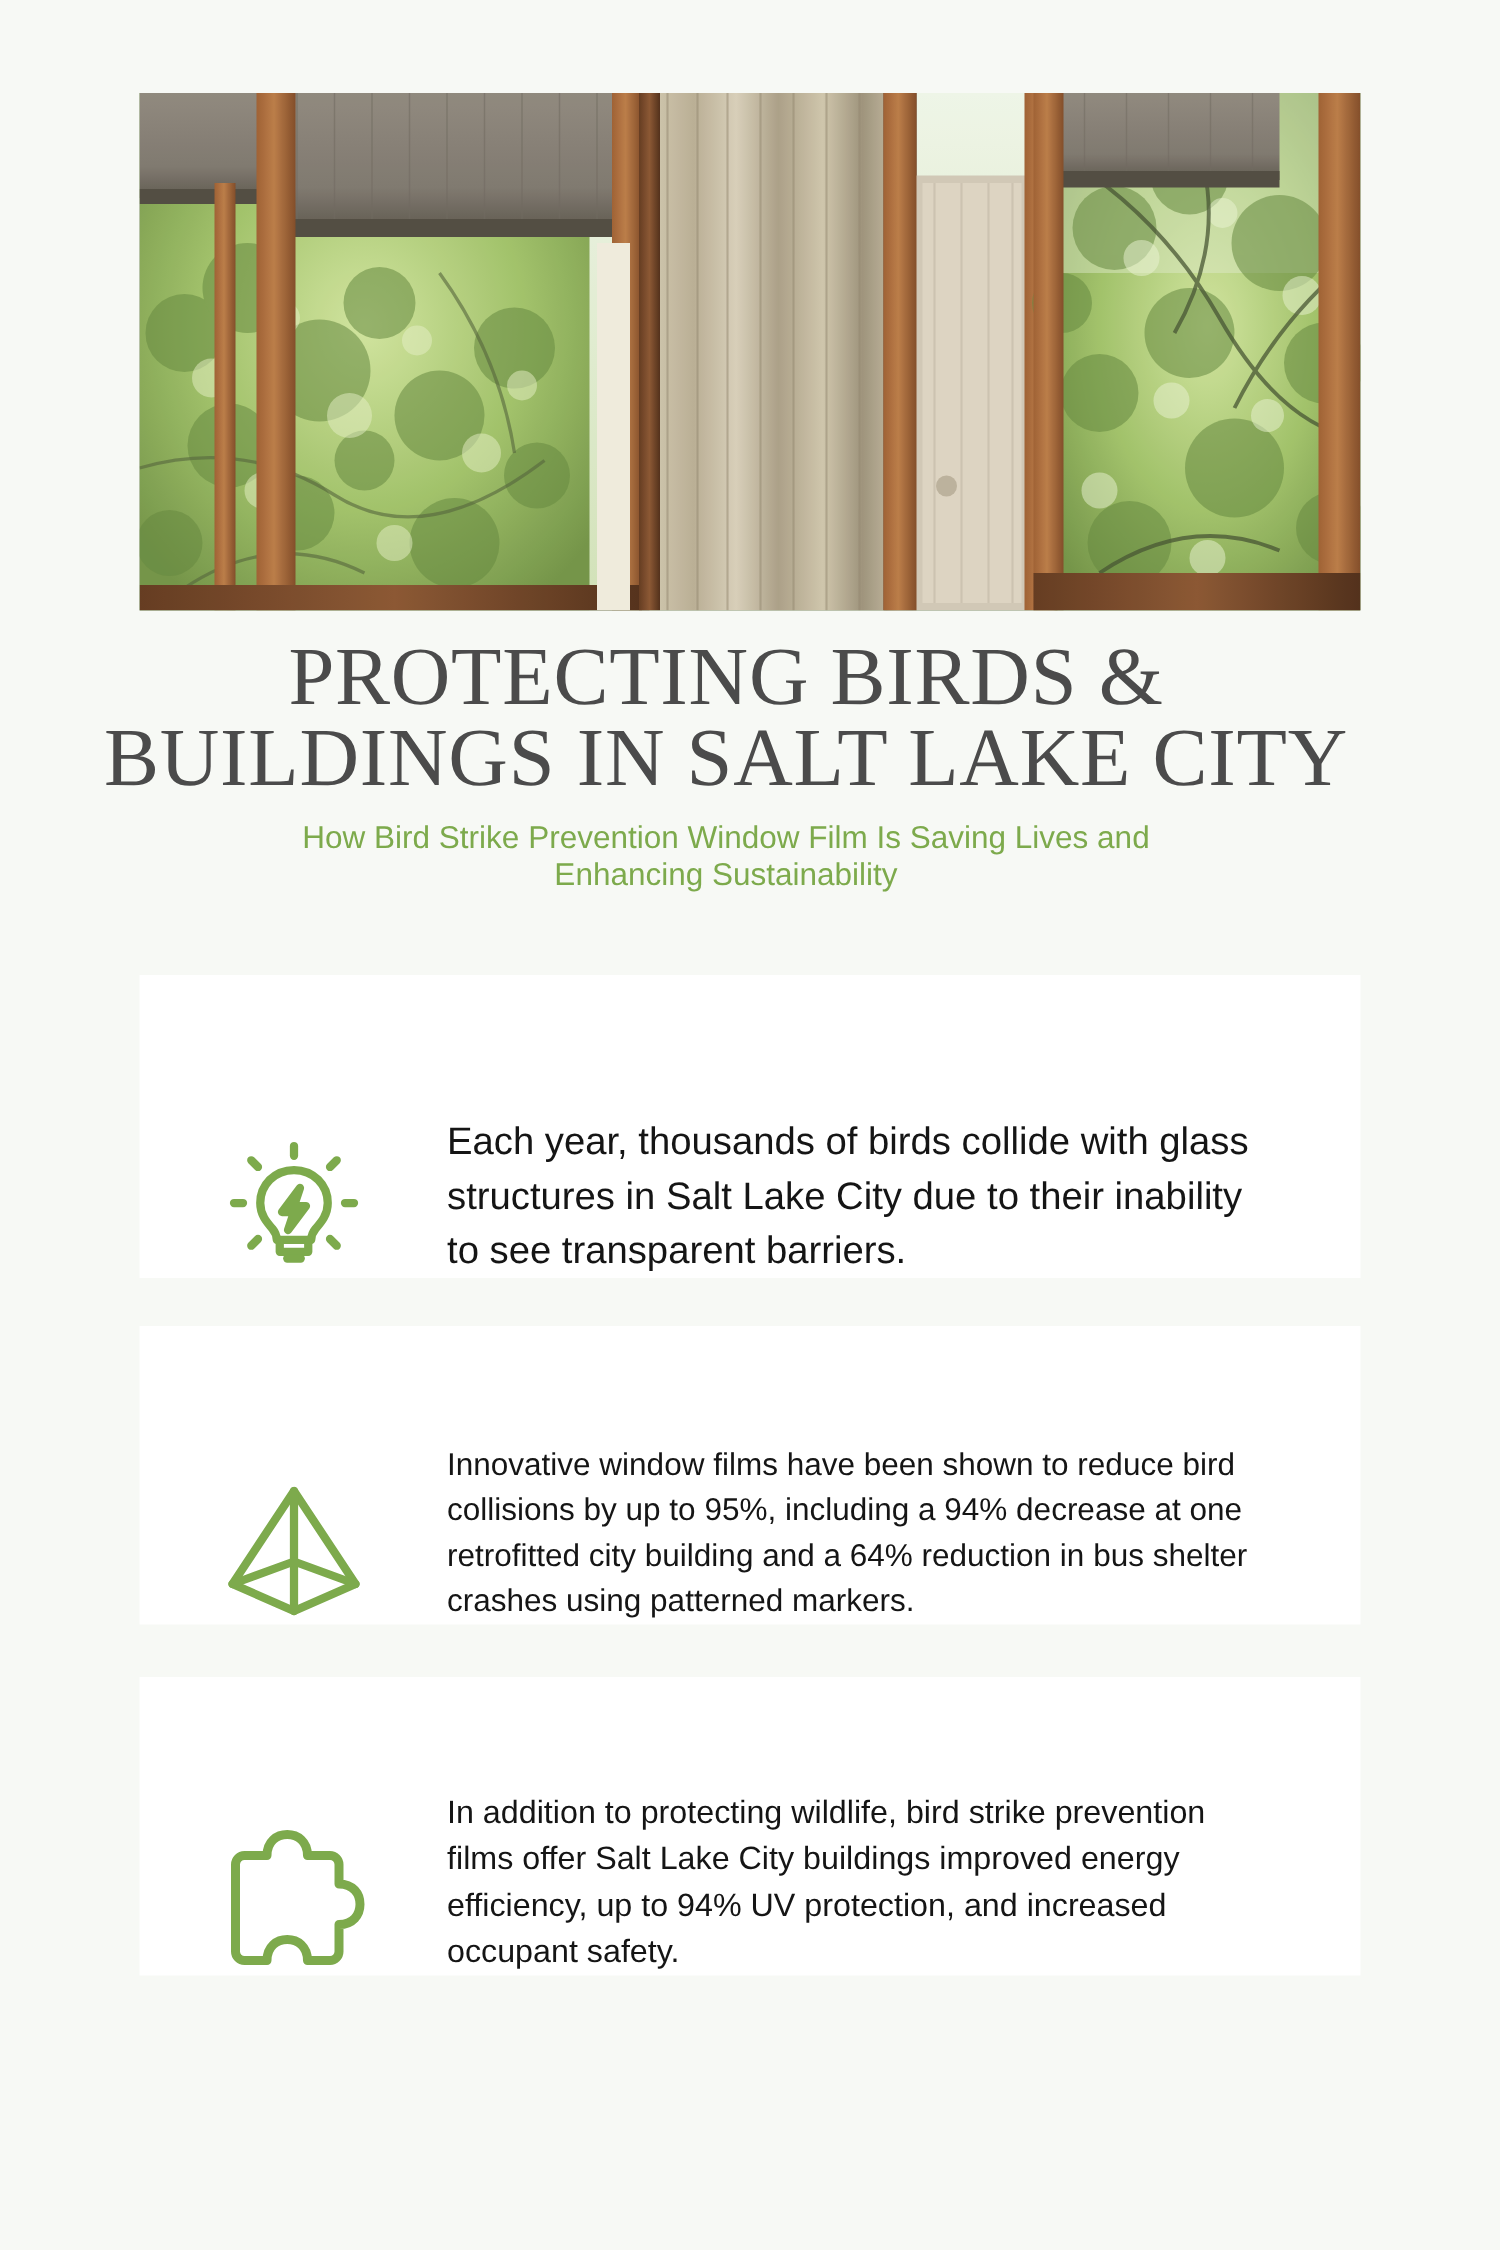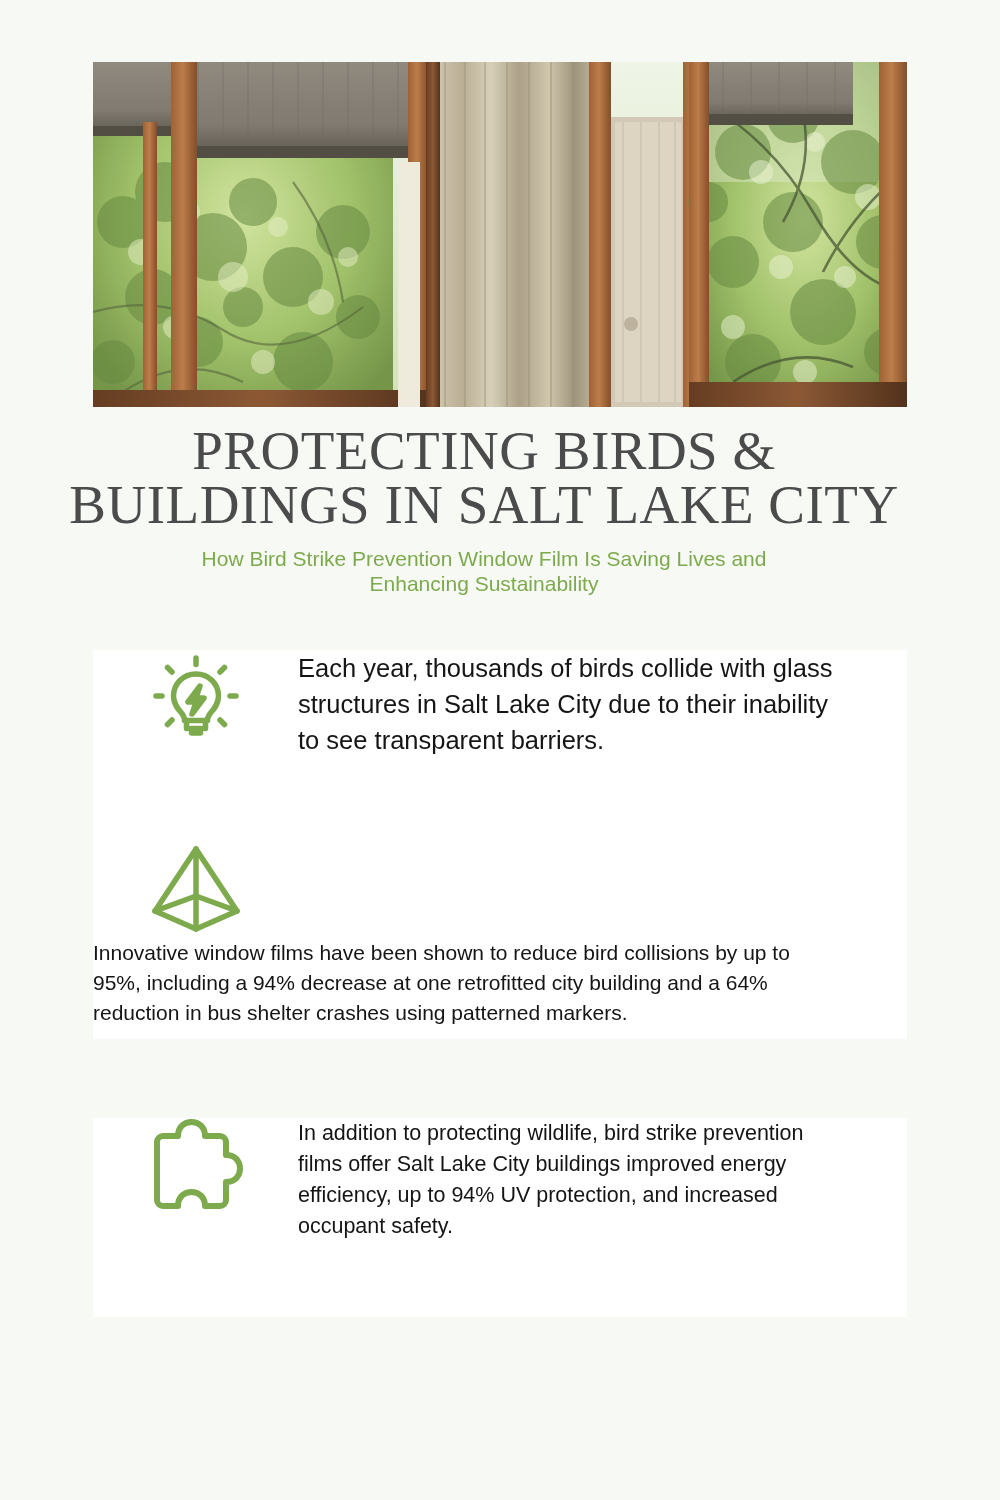--- a/index.html
+++ b/index.html
@@ -62,25 +62,25 @@
     white-space: pre-line;
   }
 
   
   .card {
     position: absolute;
     left: 93px;
     width: 814px;
     background: #ffffff;
     display: flex;
-    align-items: flex-start;
+    align-items: flex-end;
     box-sizing: border-box;
   }
   .card-1 { top: 650px;  height: 202px; }
-  .card-2 { top: 840px;  height: 199px; flex-direction: column; }
+  .card-2 { top: 884px;  height: 199px; }
   .card-3 { top: 1118px; height: 199px; }
 
   .icon-wrap {
     width: 205px;
     min-width: 205px;
     display: flex;
     align-items: center;
     justify-content: center;
   }
   .icon-wrap svg { display: block; }

